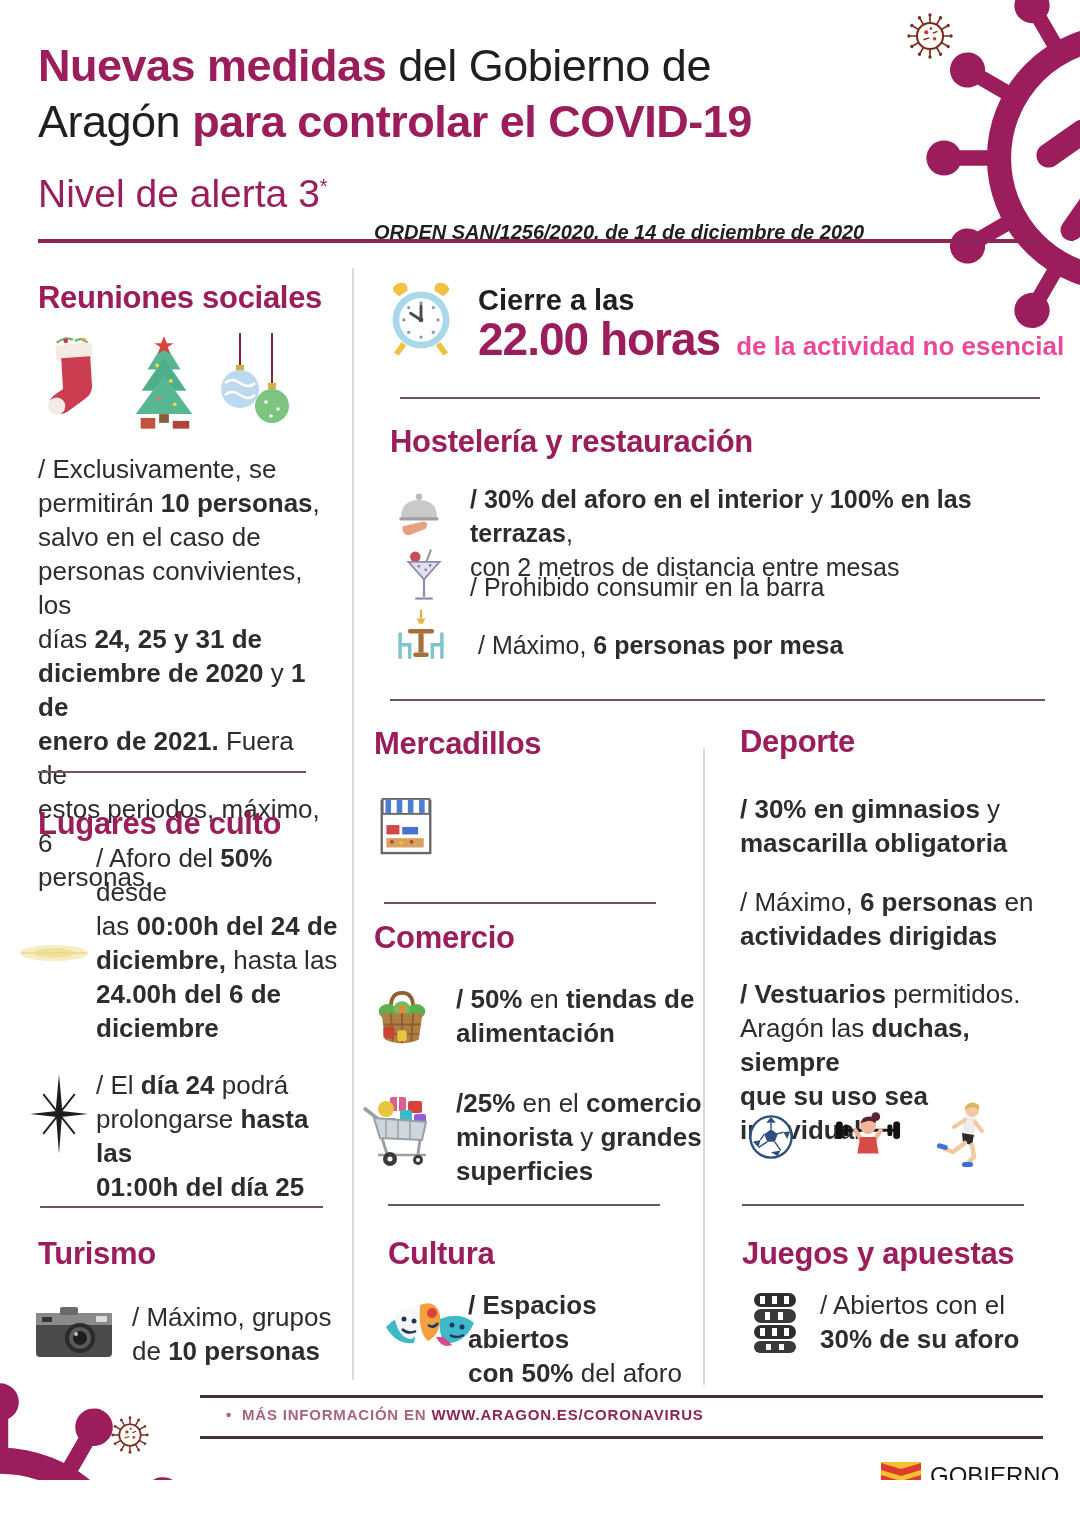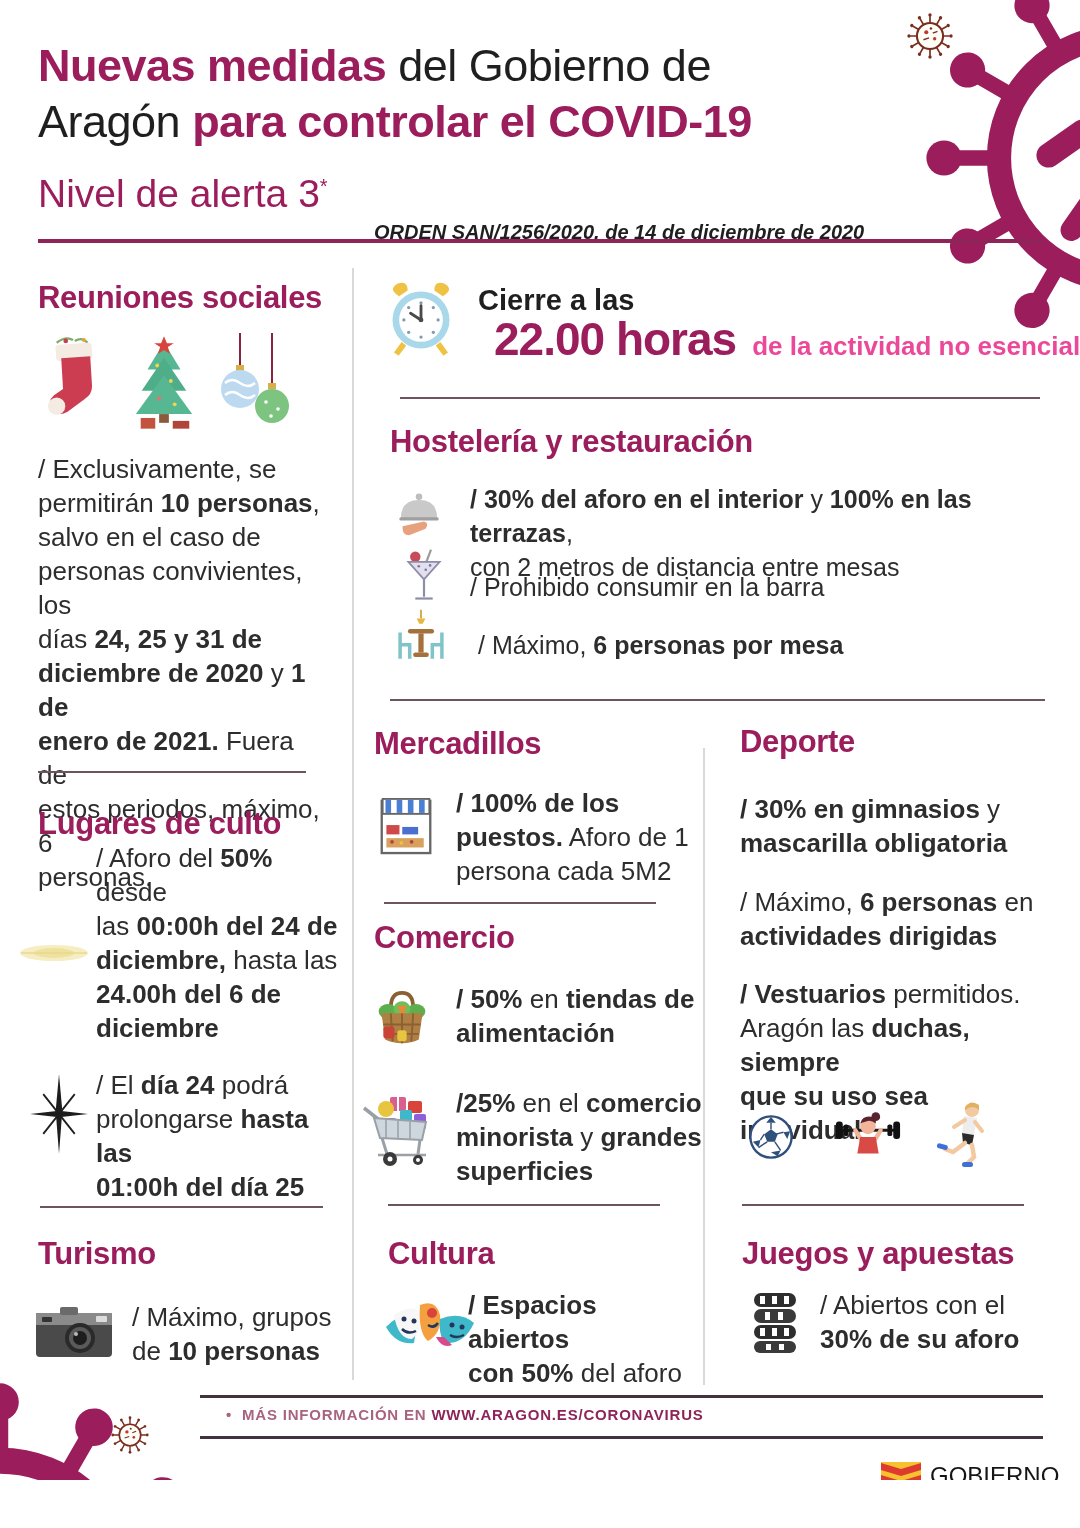--- a/index.html
+++ b/index.html
@@ -16,21 +16,21 @@
   .orden{font-size:20px;font-style:italic;font-weight:700;color:#1f1f1f;white-space:nowrap;margin-top:25px;}
   .h{font-size:31px;font-weight:700;color:var(--accent);letter-spacing:-0.3px;white-space:nowrap;}
   .t26{font-size:26px;line-height:34px;}
   .t25{font-size:25px;line-height:34px;}
   .rule-accent{background:var(--accent-dark);}
   .rule{background:#6e5361;height:2px;}
   .rule-dark{background:#43333e;}
   .vdiv{background:#d9d9d9;}
   .closure-intro{font-size:29px;font-weight:700;color:#1f1f1f;}
   .closure-row{display:flex;align-items:baseline;gap:16px;white-space:nowrap;}
-  .closure-time{font-size:46px;font-weight:700;color:var(--accent);letter-spacing:-1px;margin-left:16px;}
+  .closure-time{font-size:46px;font-weight:700;color:var(--accent);letter-spacing:-1px;}
   .closure-suffix{font-size:26px;font-weight:700;color:#ec4899;}
   .footer-info{font-size:15px;letter-spacing:0.8px;color:#a8637f;font-weight:700;white-space:nowrap;text-align:right;}
   .footer-info .url{color:var(--accent-dark);}
   .logo-text{font-size:24px;line-height:24px;font-weight:400;color:#151515;white-space:nowrap;}
   .icon svg{width:100%;height:100%;display:block;overflow:visible;}
 </style>
 </head>
 <body>
 
 <div class="sheet">
@@ -503,21 +503,20 @@
         <rect x="32" y="5" width="6" height="14" fill="#4a7fd4"></rect>
         <rect x="44" y="5" width="6" height="14" fill="#4a7fd4"></rect>
         <rect x="9" y="32" width="14" height="10" fill="#d0494a"></rect>
         <rect x="26" y="34" width="17" height="8" fill="#4a6fd0"></rect>
         <rect x="9" y="46" width="40" height="10" fill="#d9a15e"></rect>
         <circle cx="15" cy="50" r="2" fill="#b0443a"></circle>
         <circle cx="25" cy="51" r="2" fill="#e8c53f"></circle>
         <circle cx="36" cy="50" r="2" fill="#b0443a"></circle>
       </svg>
     </div>
-  <div class="abs t26" style="left:456px;top:786px;width:240px"><span class="b">/ </span><span class="b">100% de los</span><br><span class="b">puestos.</span><span> Aforo de 1</span><br><span>persona cada 5M2</span></div>
   <div class="abs rule" style="left:384px;top:902px;width:272px"></div>
 
   <div class="abs h" style="left:374px;top:920px">Comercio</div>
   <div class="abs icon" style="left:374px;top:988px;width:56px;height:60px">
       <svg viewBox="0 0 60 62">
         <path d="M18 20 Q18 4 30 4 Q42 4 42 20" stroke="#8a6132" stroke-width="4" fill="none"></path>
         <ellipse cx="15" cy="24" rx="10" ry="8" fill="#5fae4e"></ellipse>
         <ellipse cx="45" cy="24" rx="10" ry="8" fill="#5fae4e"></ellipse>
         <ellipse cx="30" cy="21" rx="9" ry="8" fill="#6cbf5a"></ellipse>
         <polygon points="25,18 35,18 30,32" fill="#e8893a"></polygon>

